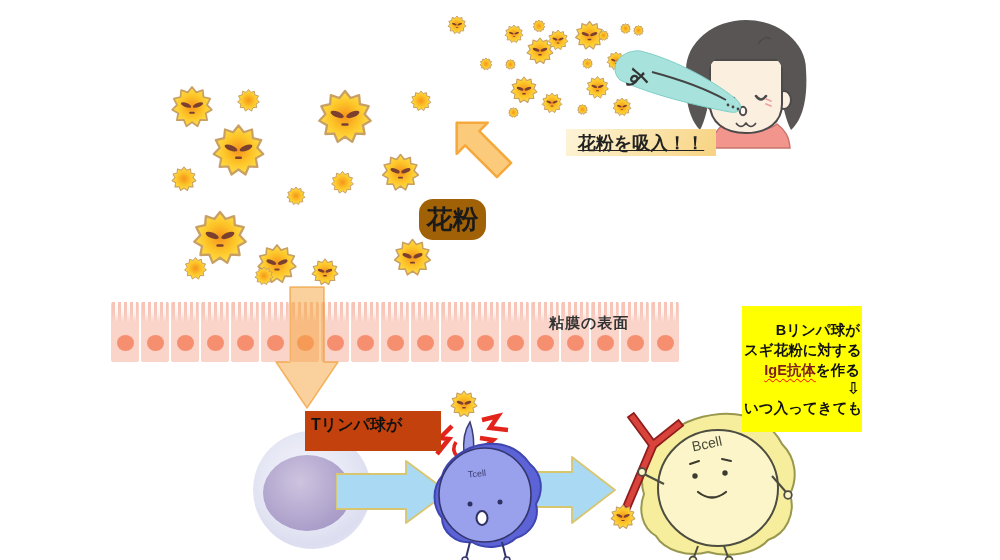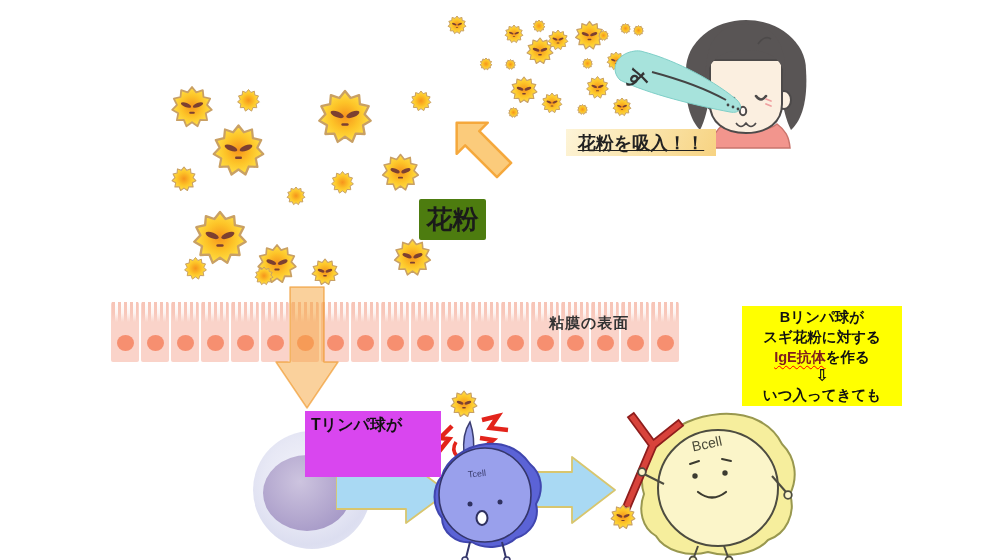--- a/index.html
+++ b/index.html
@@ -4,40 +4,40 @@
 <style>
   html,body{margin:0;padding:0;background:#fff;}
   .canvas{position:relative;width:1000px;height:560px;background:#ffffff;overflow:hidden;
           font-family:"Liberation Sans","DejaVu Sans",sans-serif;}
   .abs{position:absolute;}
   
   .label-inhale{position:absolute;left:566px;top:129px;width:150px;height:27px;
     background:linear-gradient(115deg,#FDF4D8 0%,#FAE3A8 55%,#F7D382 100%);
     display:flex;align-items:center;justify-content:center;
     font-size:18px;font-weight:700;color:#222;z-index:8;white-space:nowrap;text-decoration:underline;}
-  .label-kafun{position:absolute;left:419px;top:199px;width:67px;height:41px;background:#4d7c0f;
+  .label-kafun{position:absolute;left:419px;top:199px;width:67px;height:41px;background:#a16207;
     display:flex;align-items:center;justify-content:center;font-size:26px;font-weight:600;
-    color:#1A1A1A;border-radius:2px;z-index:6;}
+    color:#1A1A1A;border-radius:14px;z-index:6;}
   .label-nenmaku{position:absolute;left:549px;top:274px;font-size:15px;font-weight:600;
     color:#333;letter-spacing:1px;z-index:6;white-space:nowrap;margin-top:40px;}
   
   .membrane{position:absolute;left:111px;top:302px;width:570px;height:60px;display:flex;gap:2px;z-index:1;}
   .mcell{flex:0 0 28px;height:60px;background:#FAD3C9;border-radius:2px;position:relative;}
   .mcell::before{content:"";position:absolute;left:1px;right:1px;top:0;height:20px;
     background:linear-gradient(180deg,rgba(250,211,201,0) 0%,rgba(250,211,201,.25) 55%,#FAD3C9 100%),
                repeating-linear-gradient(90deg,#F7C4B6 0 3px,#ffffff 3px 6px);}
   .mcell::after{content:"";position:absolute;left:50%;top:33px;margin-left:-8px;width:17px;height:16px;
     border-radius:50%;background:#F68F70;}
   
-  .tbox{position:absolute;left:305px;top:411px;width:136px;height:66px;background:#d946ef;
+  .tbox{position:absolute;left:305px;top:411px;width:136px;height:40px;background:#c2410c;
     color:#111;font-size:16px;font-weight:700;line-height:1.45;padding:2px 6px;box-sizing:border-box;
     z-index:9;white-space:nowrap;}
   
-  .note{position:absolute;left:742px;top:306px;width:160px;background:#FFFF00;color:#111;
-    font-size:14.5px;font-weight:700;text-align:center;line-height:1.38;padding:1px 2px;
+  .note{position:absolute;left:742px;top:306px;width:120px;background:#FFFF00;color:#111;
+    font-size:14.5px;font-weight:700;text-align:right;line-height:1.38;padding:14px 2px;
     box-sizing:border-box;z-index:9;white-space:nowrap;}
   .note .ige{color:#7f1d1d;text-decoration:underline wavy #FF0000 1px;text-underline-offset:3px;}
   .note .arrow-line{font-size:16px;line-height:1.15;}
   
   .pcellwrap{position:absolute;left:253px;top:431px;width:118px;height:118px;z-index:2;}
   .pcell-outer{position:absolute;inset:0;border-radius:50%;
     background:radial-gradient(circle at 45% 42%,#F4F4FB 0%,#E7E8F5 45%,#DCDEF0 68%,#EDEEF8 100%);}
   .pcell-nuc{position:absolute;left:10px;top:24px;width:88px;height:76px;border-radius:50%;
     background:radial-gradient(circle at 42% 35%,#CDC4DF 0%,#B2A6CE 55%,#9A8DC1 100%);}
   .z2{z-index:2}.z3{z-index:3}.z4{z-index:4}

